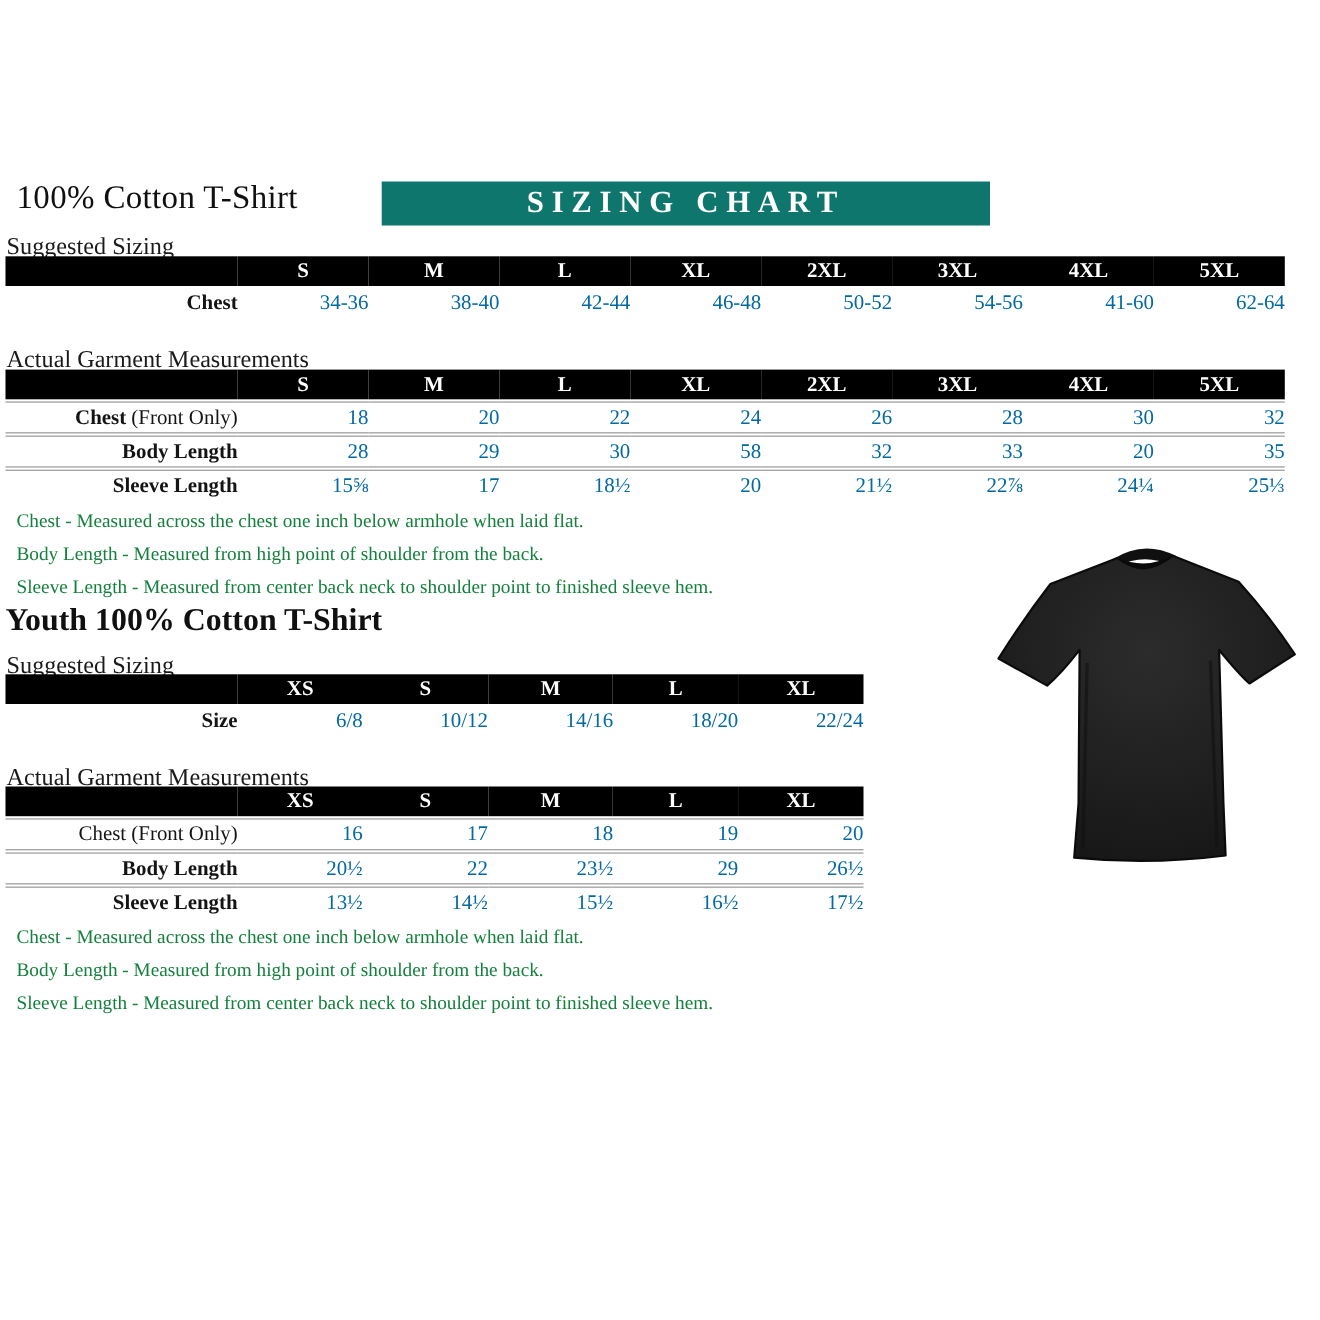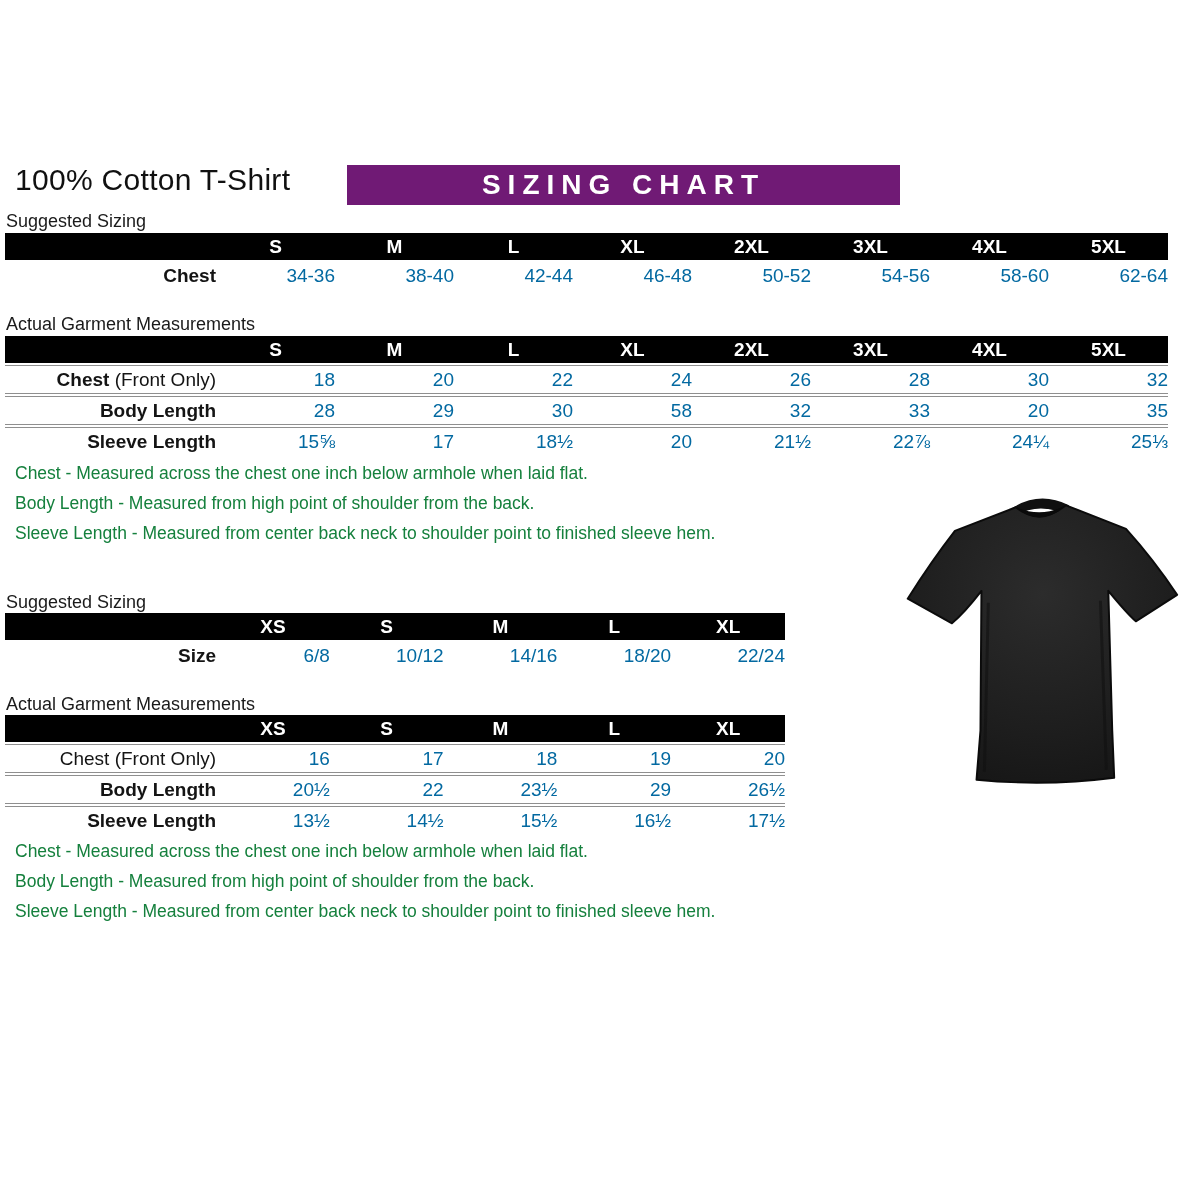--- a/index.html
+++ b/index.html
@@ -1,29 +1,29 @@
 <!DOCTYPE html>
 <html><head>
 <meta charset="utf-8">
 <style>
   html,body { margin:0; padding:0; background:#fff; }
   .page {
     position:relative; width:1200px; height:956px; background:#ffffff;
-    font-family:Liberation Sans, sans-serif; color:#1a1a1a; overflow:hidden;
+    font-family:Liberation Serif, serif; color:#1a1a1a; overflow:hidden;
   }
   .abs { position:absolute; }
 
   
   .h-main  { font-size:30px; font-weight:400; color:#101010; letter-spacing:0.3px; white-space:nowrap; }
   .h-youth { font-size:29px; font-weight:700; color:#101010; white-space:nowrap; }
-  .sec-label { font-size:18px; color:#1a1a1a; white-space:nowrap; }
+  .sec-label { font-size:22px; color:#1a1a1a; white-space:nowrap; }
 
   
   .banner {
-    background:#701a75; color:#fff; display:flex; align-items:center; justify-content:center;
+    background:#0f766e; color:#fff; display:flex; align-items:center; justify-content:center;
     font-size:28px; font-weight:700; letter-spacing:7px; white-space:nowrap;
   }
 
   
   .sz { width:100%; border-collapse:separate; border-spacing:0 2px; table-layout:fixed; }
   .sz th, .sz td { font-size:19px; padding:0; height:27px; vertical-align:middle; }
   .sz thead th { background:#000; color:#fff; font-weight:700; text-align:center; }
   .sz .lbl { width:198px; text-align:right; padding-left:13px; }
   .sz tbody th.lbl { font-weight:400; color:#141414; }
   .sz tbody th.lbl b { font-weight:700; }
@@ -64,21 +64,21 @@
         </thead>
         <tbody>
           <tr>
             <th class="lbl"><b>Chest</b></th>
             <td>34-36</td>
             <td>38-40</td>
             <td>42-44</td>
             <td>46-48</td>
             <td>50-52</td>
             <td>54-56</td>
-            <td>58-60</td>
+            <td>41-60</td>
             <td>62-64</td>
           </tr>
         </tbody>
       </table>
     </div>
 
   <div class="abs sec-label" style="left:6px; top:314px;">Actual Garment Measurements</div>
 
   <div class="abs meas" style="left:5px; top:334px; width:1163px;">
       <table class="sz">
@@ -132,20 +132,21 @@
         </tbody>
       </table>
     </div>
 
   <div class="abs notes" style="left:15px; top:458px;">
     <div>Chest - Measured across the chest one inch below armhole when laid flat.</div>
     <div>Body Length - Measured from high point of shoulder from the back.</div>
     <div>Sleeve Length - Measured from center back neck to shoulder point to finished sleeve hem.</div>
   </div>
 
+  <div class="abs h-youth" style="left:5px; top:548px;">Youth 100% Cotton T-Shirt</div>
 
   <div class="abs sec-label" style="left:6px; top:592px;">Suggested Sizing</div>
 
   <div class="abs sugg" style="left:5px; top:611px; width:780px;">
       <table class="sz">
         <thead>
           <tr>
             <th class="lbl"></th>
             <th>XS</th>
             <th>S</th>

